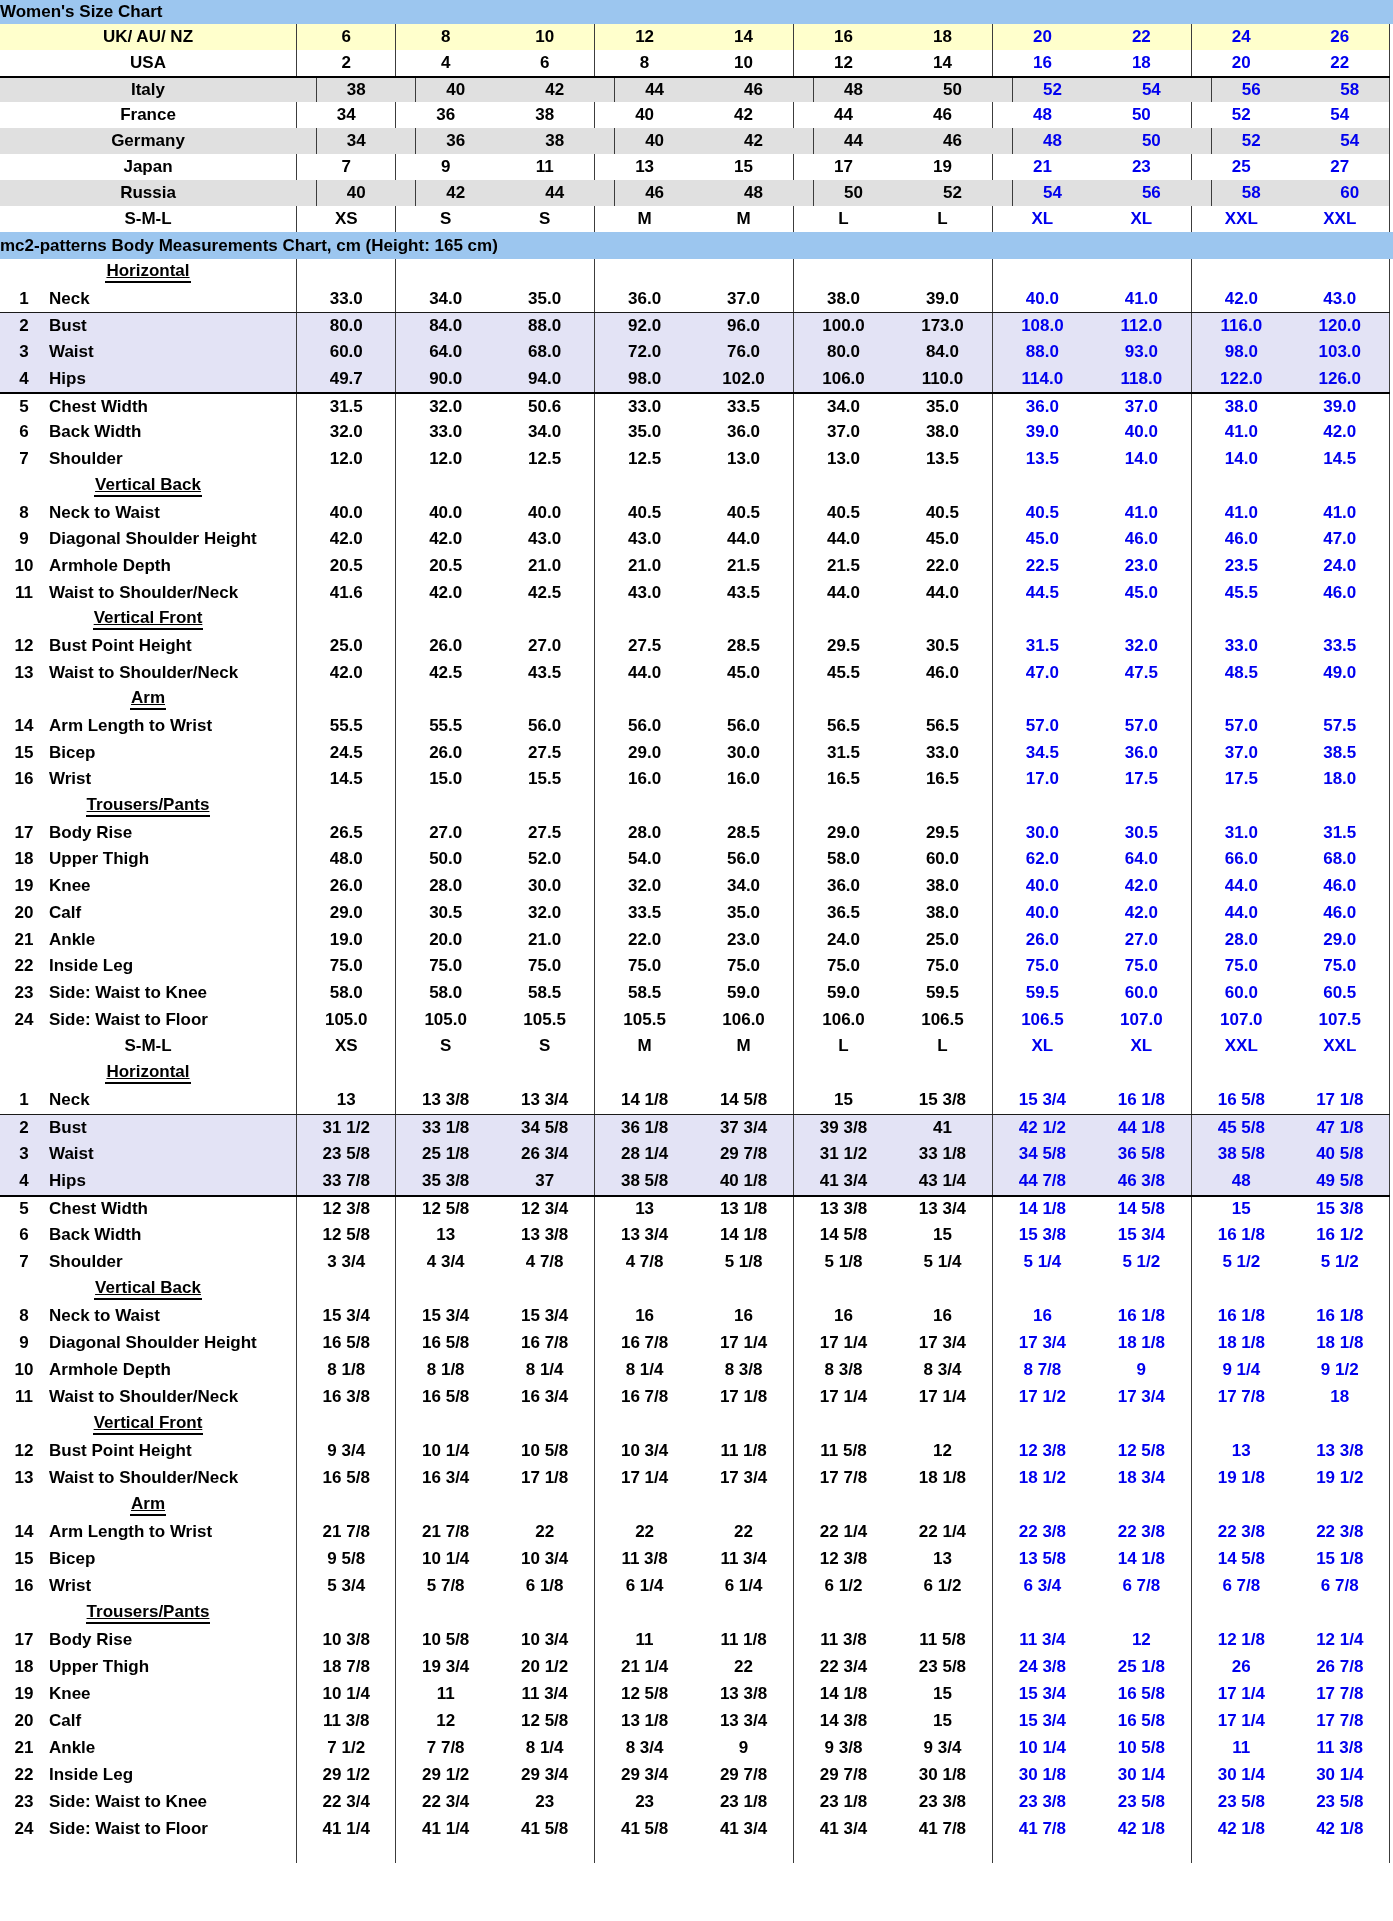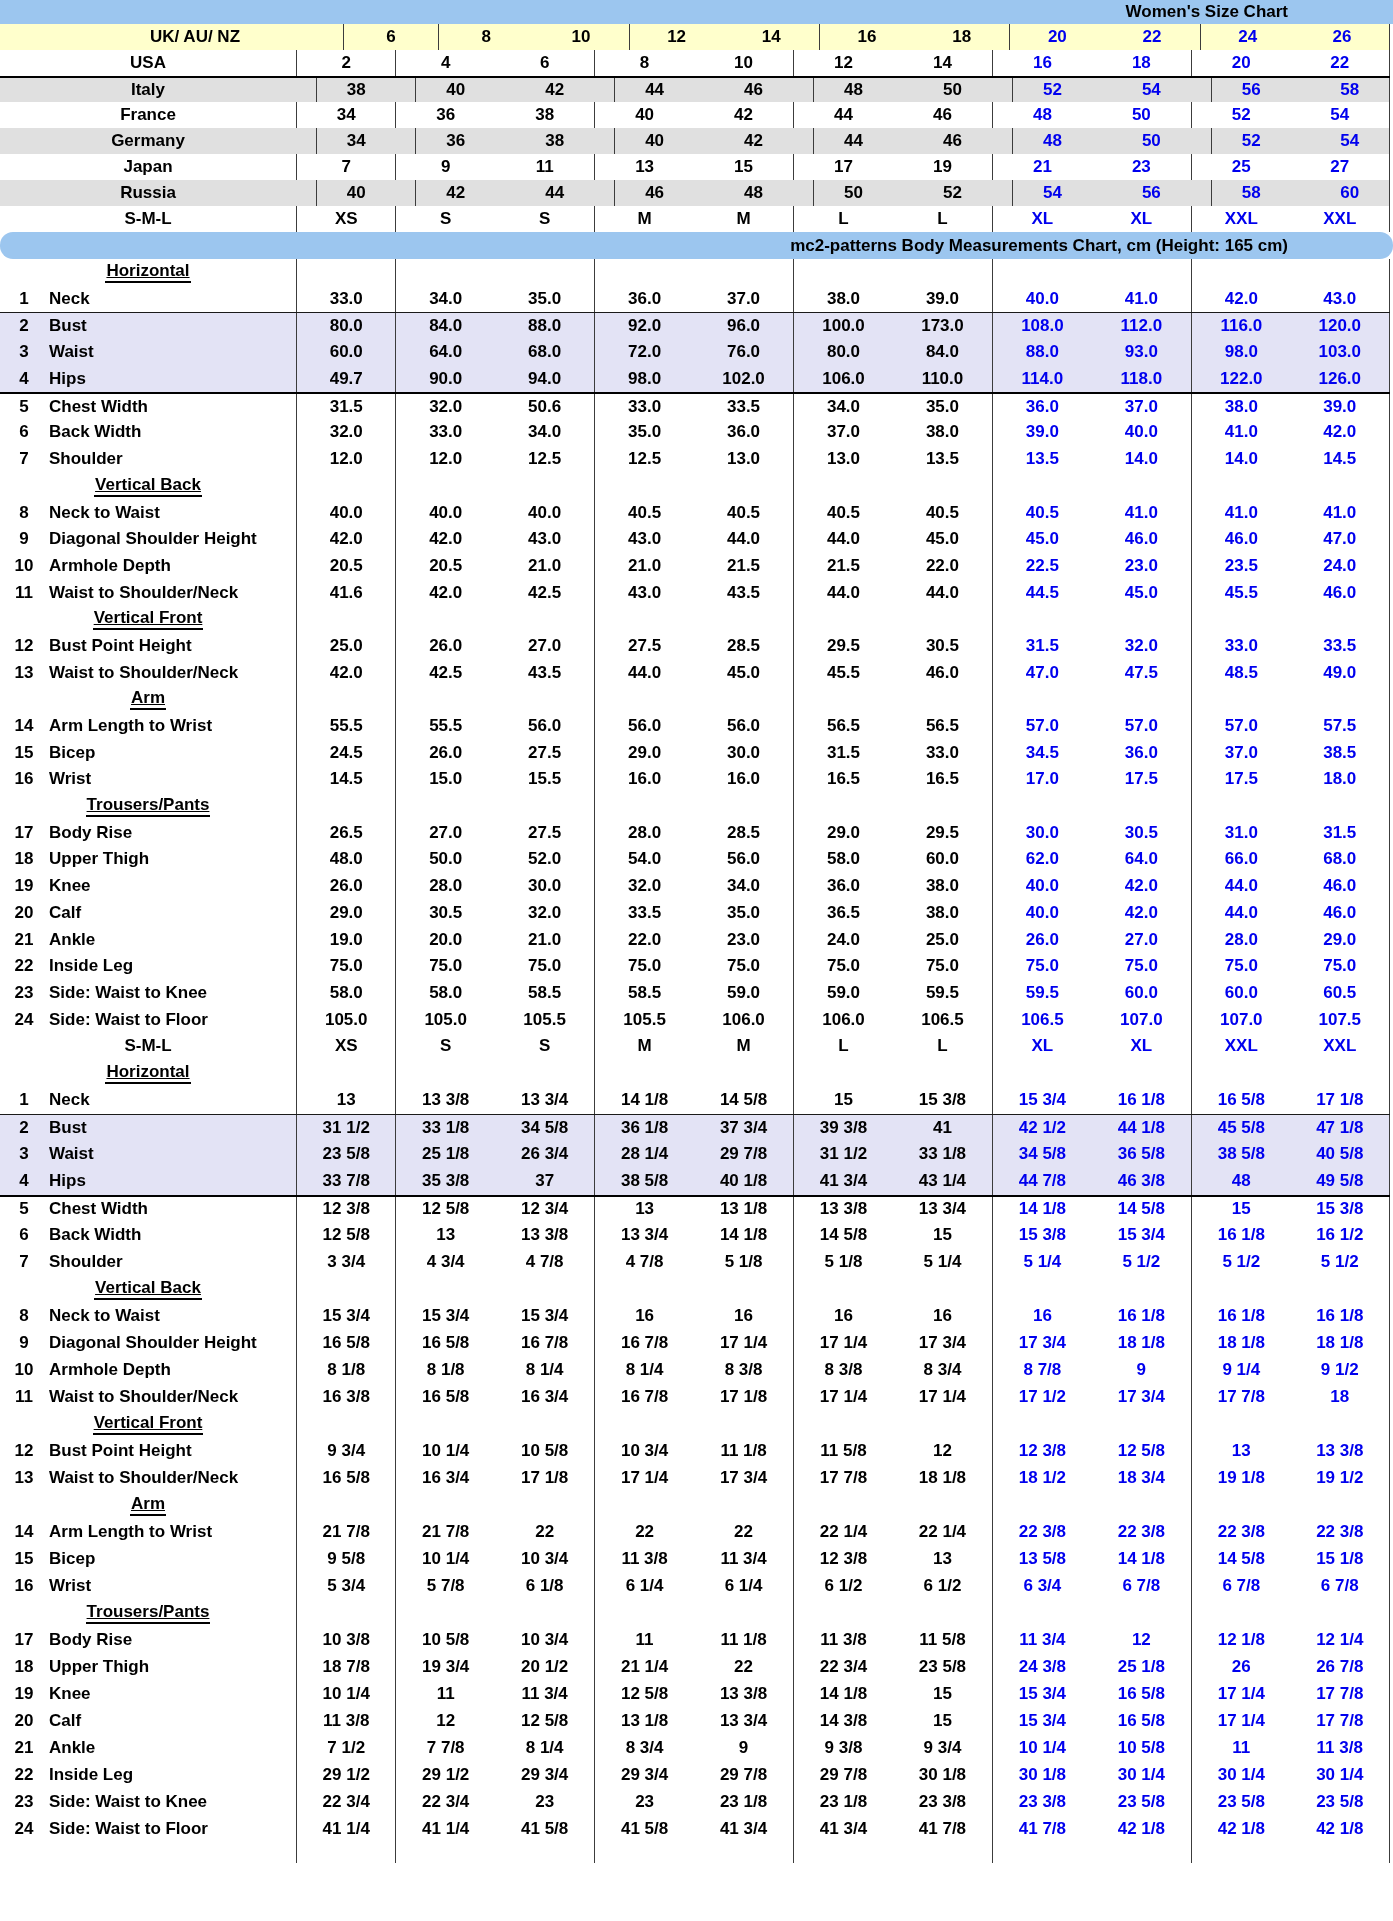--- a/index.html
+++ b/index.html
@@ -6,39 +6,39 @@
   body { background:#fff; }
   .page {
     position:relative; width:1393px; height:1921px; background:#ffffff;
     font-family:"Liberation Sans","DejaVu Sans",sans-serif;
     font-weight:700; font-size:17px; color:#000; overflow:hidden;
   }
   .bar {
     width:1393px; display:flex; align-items:center;
     background:#9CC6EF;
   }
-  .bar .bar-inner { width:1288px; text-align:right; }
+  .bar .bar-inner { width:1288px; text-align:left; }
   .title-bar { height:24px; }
-  .section-bar { height:27px;border-radius:13px; }
+  .section-bar { height:27px; }
   .tbl { width:1390px; }
   .row { display:grid; grid-template-columns:296px repeat(11,1fr); width:1390px; }
   .size-tbl .row { height:26px; }
   .cm-tbl .row { height:26.7px; }
   .inch-tbl .row { height:27px; }
   .inch-tbl .row.tail { height:20px; }
   .cell { display:flex; align-items:center; justify-content:center; overflow:hidden; white-space:nowrap; }
   .cell.bl { border-left:1px solid #3C3C3C; }
   .cell.br { border-right:1px solid #3C3C3C; }
   .cell.blue { color:#0000EE; }
   .label-cell { justify-content:center; }
   .label-cell.named { justify-content:flex-start; }
   .rnum { display:inline-block; width:24px; margin-left:12px; text-align:center; flex:0 0 auto; }
   .rname { margin-left:13px; }
   .subtext { border-bottom:2px solid #000; padding:0 1px 0 1px;text-decoration:underline; }
-  .row.bg-yellow { background:#FFFFCC;padding-left:47px; }
+  .row.bg-yellow { background:#FFFFCC; }
   .row.bg-gray { background:#E0E0E0;gap:20px; }
   .row.bg-lav { background:#E3E3F5; }
   .row.bt1 { border-top:1px solid #1a1a1a; }
   .row.bt2 { border-top:2px solid #000; }
 </style>
 </head>
 <body>
 
 <div class="page">
 

